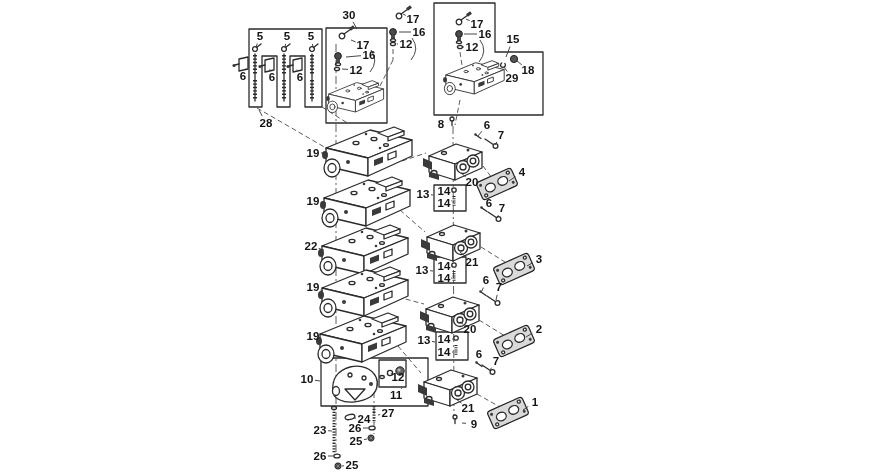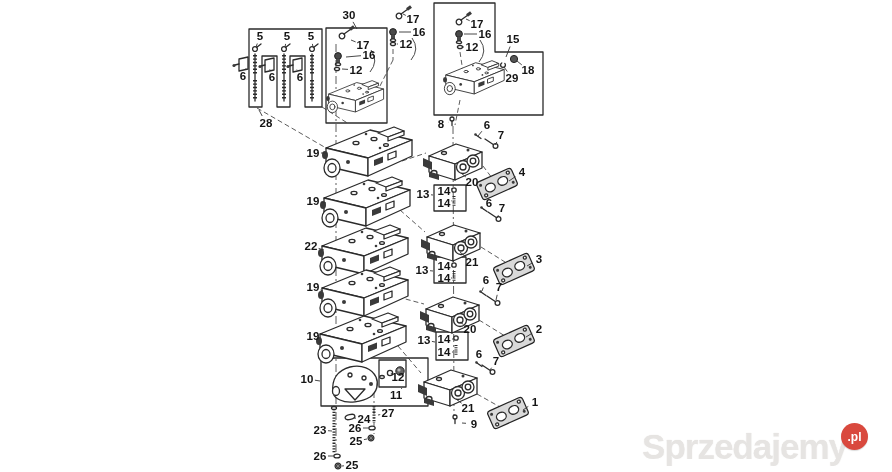--- a/index.html
+++ b/index.html
@@ -388,17 +388,13 @@
         <text x="496" y="365" class="callout">7</text>
         <line x1="461.6" y1="403.2" x2="456" y2="399" class="leader"></line>
         <text x="468" y="412" class="callout">21</text>
         <line x1="528.3" y1="406.4" x2="523" y2="410" class="leader"></line>
         <text x="535" y="406" class="callout">1</text>
         <line x1="466.0" y1="423.3" x2="462" y2="423" class="leader"></line>
         <text x="474" y="428" class="callout">9</text>
       </g>
   </svg>
 
-  <div class="watermark">
-    <span class="wm-text">Sprzedajemy</span>
-    <span class="wm-badge">.pl</span>
-  </div>
 </div>
 
 </body></html>

